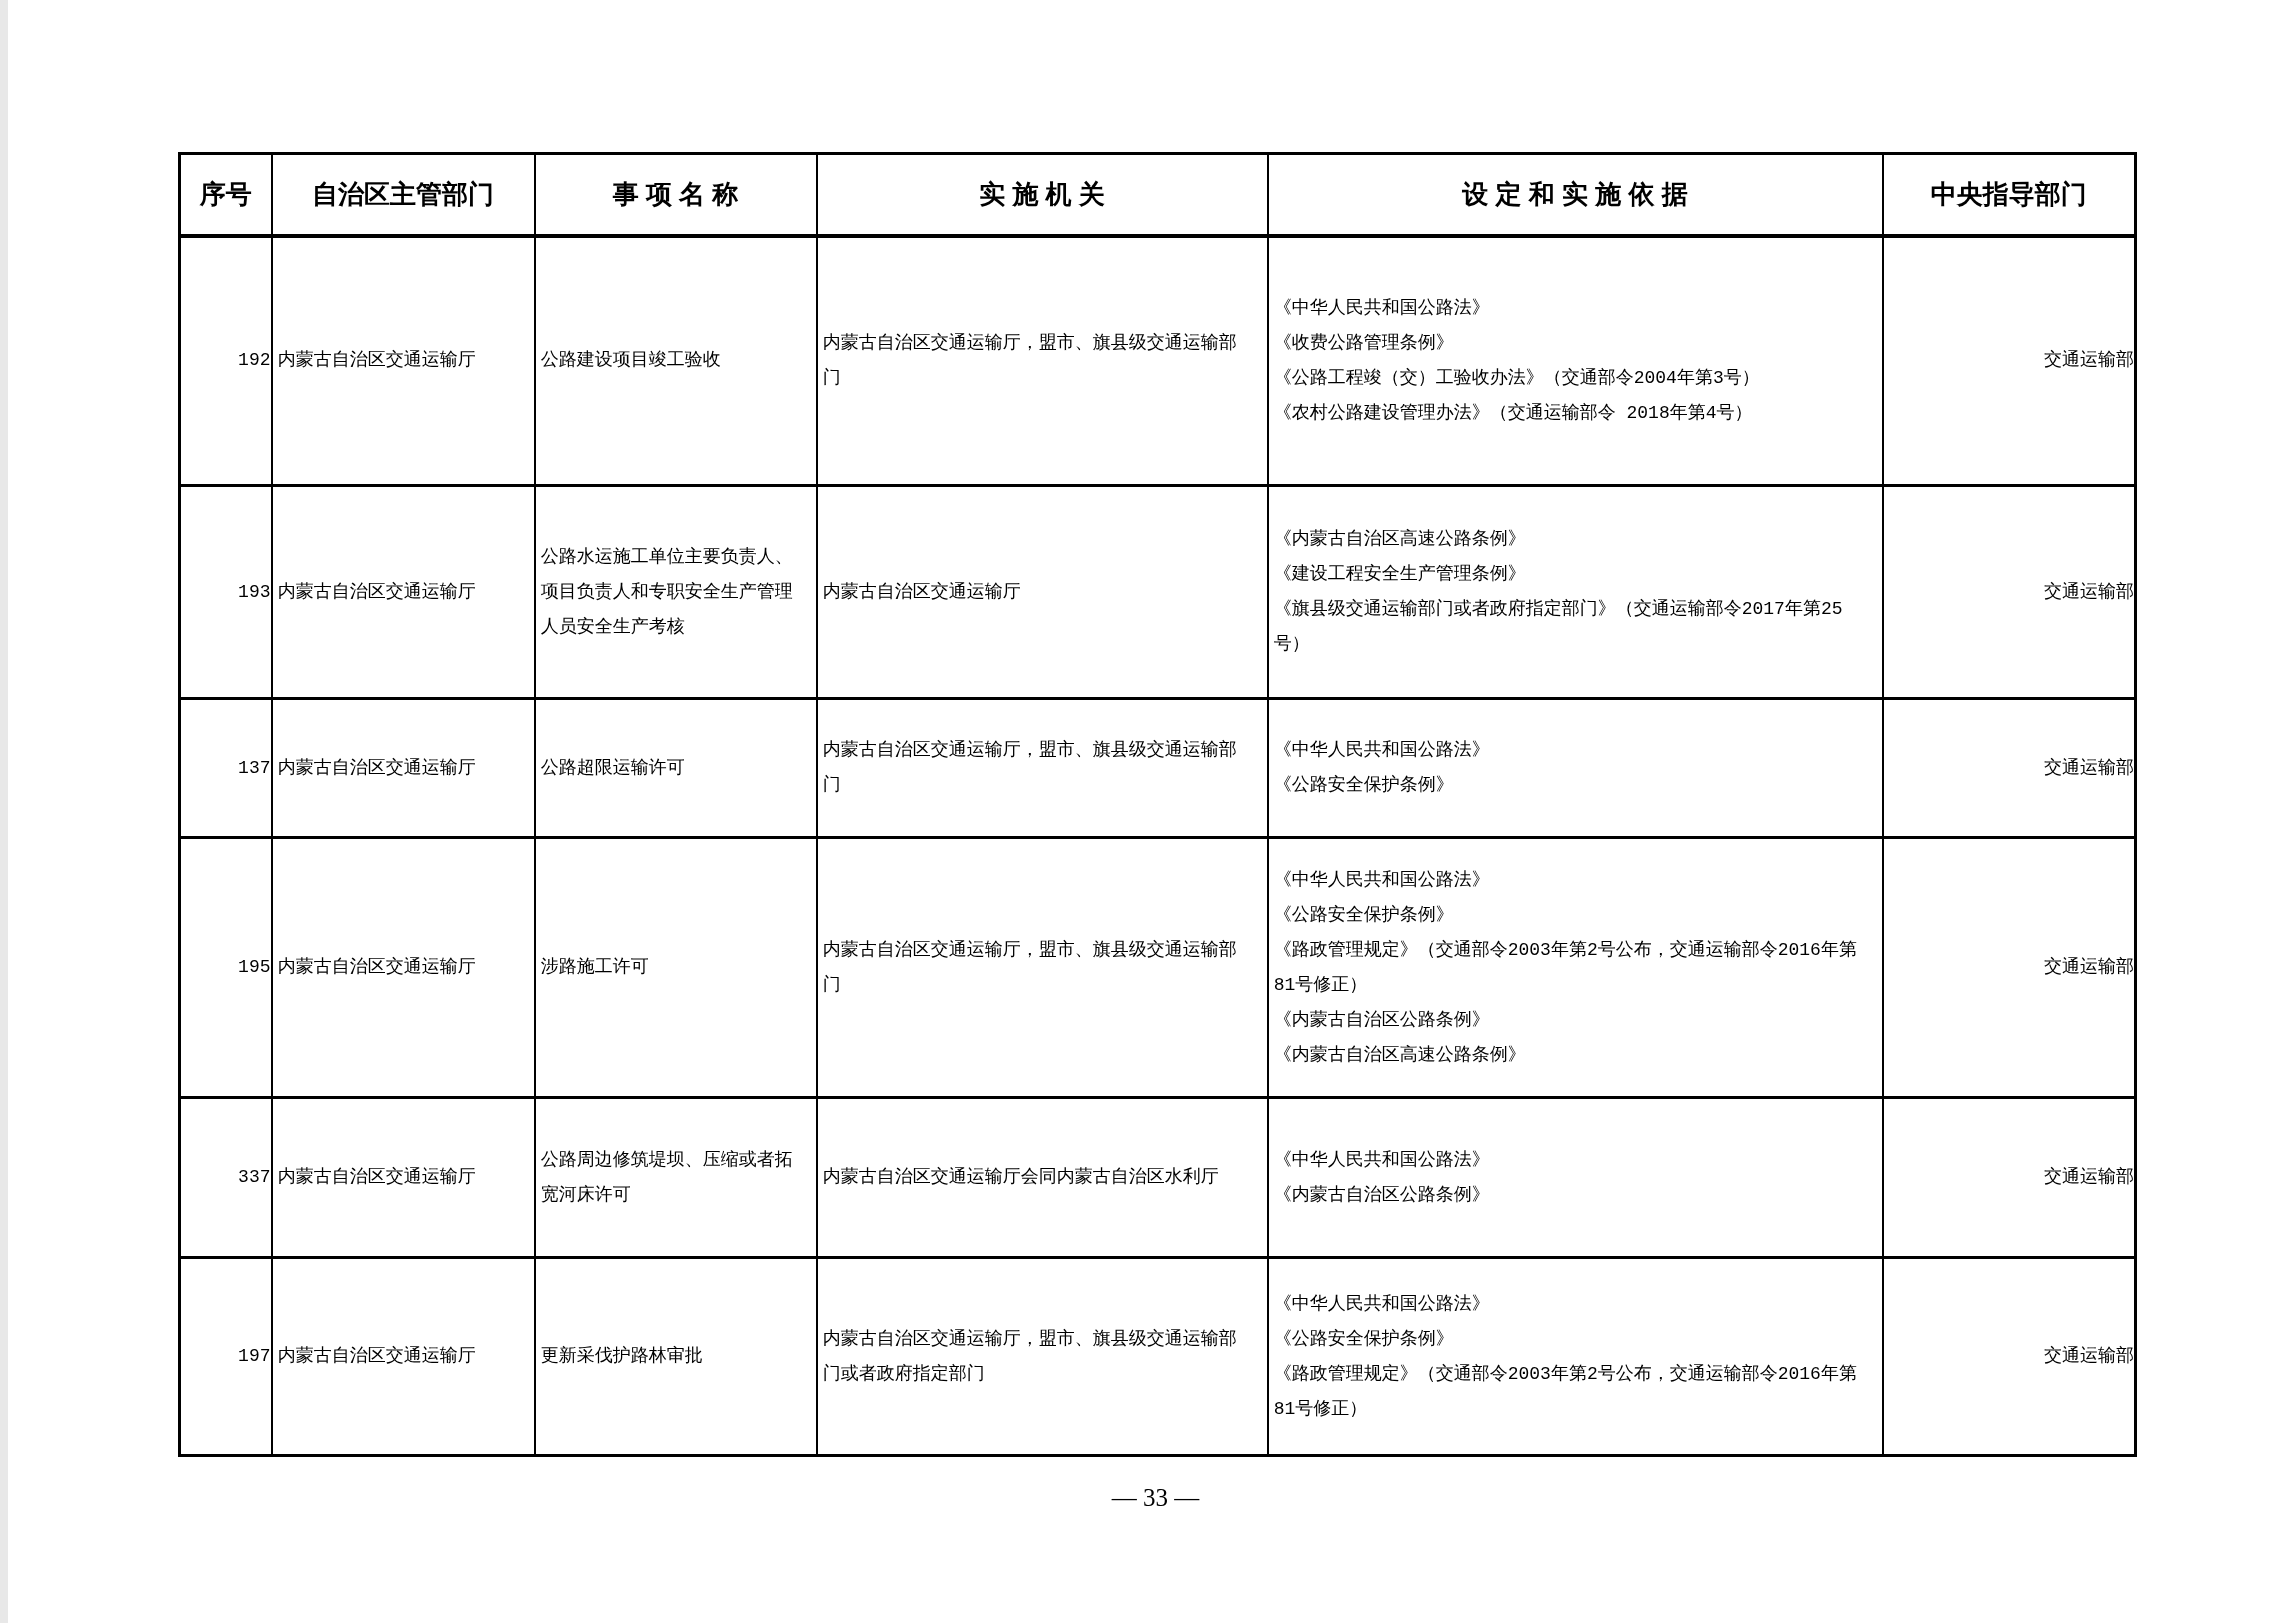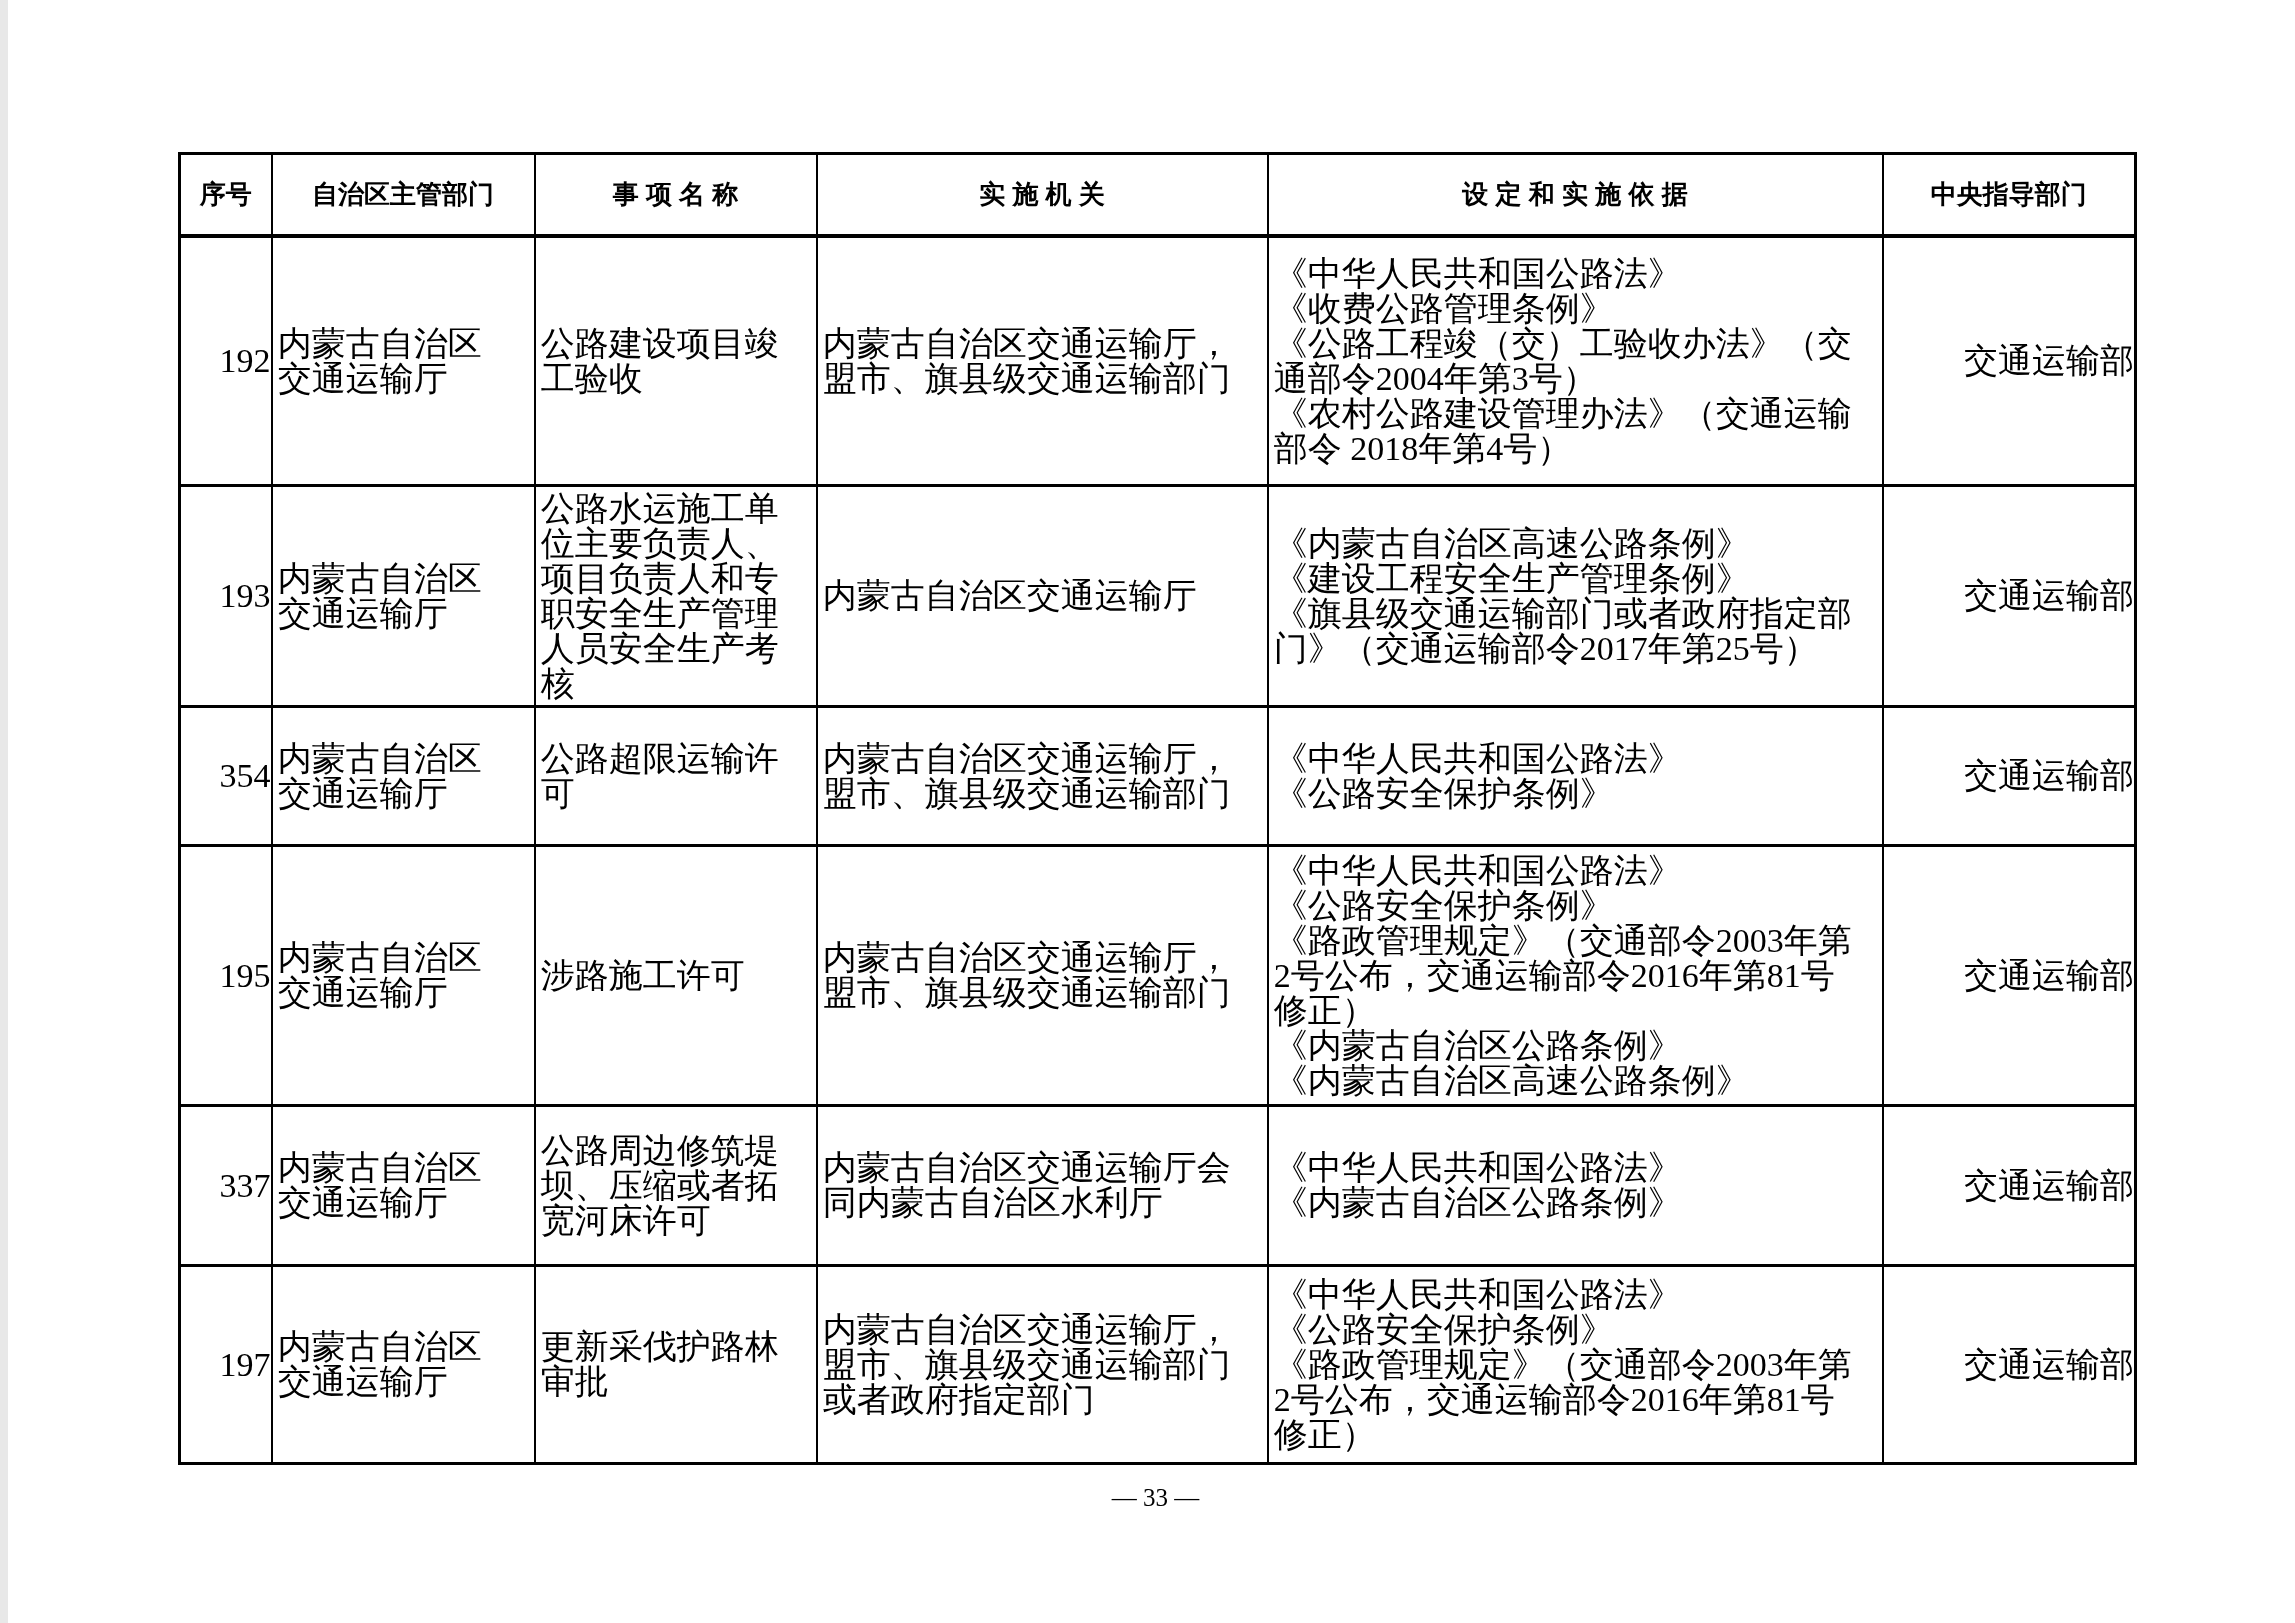--- a/index.html
+++ b/index.html
@@ -26,25 +26,26 @@
     font-size:26px;
     text-align:center;
     vertical-align:middle;
     padding:0;
   }
   td{
     border-left:2px solid #000;
     border-right:2px solid #000;
     border-top:3.3px solid #000;
     border-bottom:3.3px solid #000;
-    font-size:34px;
+    font-size:18px;
     line-height:35px;
     vertical-align:middle;
     padding:3.9px 19.6px 3.9px 5.2px;
     word-break:break-all;
+    font-family:Liberation Mono, monospace;
   }
   td.c-no{ text-align:right; padding:3.9px 0; }
   td.c-central{ text-align:right; padding:3.9px 0; }
   td.c-basis div{ text-align:left; }
   .footer{
     position:absolute;
     left:0; top:1484px;
     width:100%;
     text-align:center;
     font-size:25px;
@@ -94,21 +95,21 @@
         <td>公路水运施工单位主要负责人、项目负责人和专职安全生产管理人员安全生产考核</td>
         <td>内蒙古自治区交通运输厅</td>
         <td class="c-basis">
           <div>《内蒙古自治区高速公路条例》</div>
           <div>《建设工程安全生产管理条例》</div>
           <div>《旗县级交通运输部门或者政府指定部门》（交通运输部令2017年第25号）</div>
         </td>
         <td class="c-central">交通运输部</td>
       </tr>
       <tr style="height:139px">
-        <td class="c-no">354</td>
+        <td class="c-no">137</td>
         <td>内蒙古自治区交通运输厅</td>
         <td>公路超限运输许可</td>
         <td>内蒙古自治区交通运输厅，盟市、旗县级交通运输部门</td>
         <td class="c-basis">
           <div>《中华人民共和国公路法》</div>
           <div>《公路安全保护条例》</div>
         </td>
         <td class="c-central">交通运输部</td>
       </tr>
       <tr style="height:260px">

